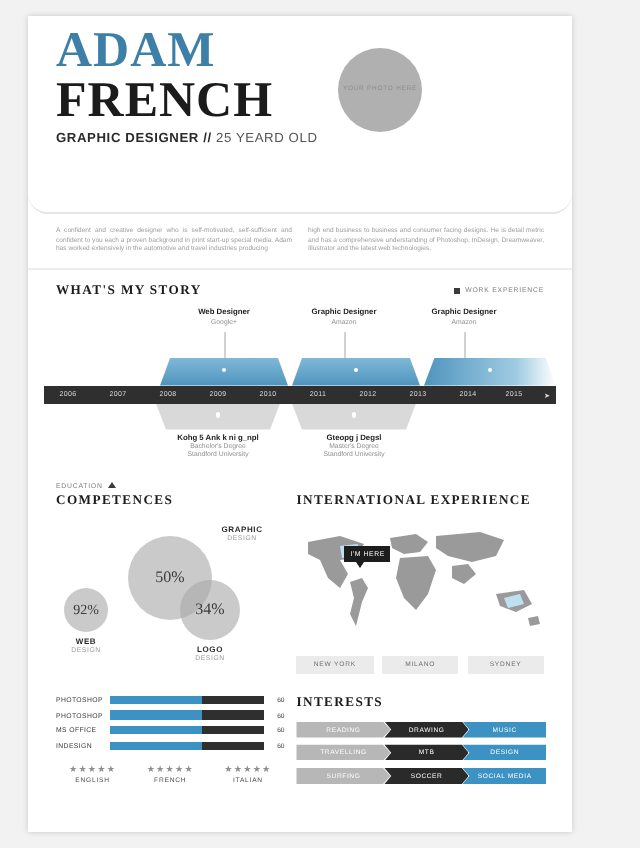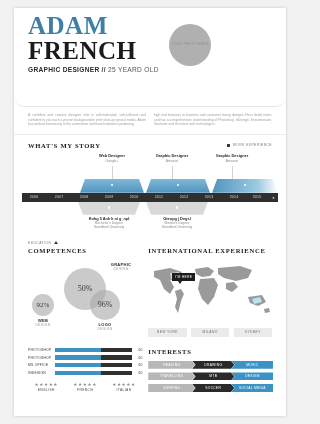--- a/index.html
+++ b/index.html
@@ -292,21 +292,21 @@
   </div>
 
   <div class="mid">
     <div class="left">
       <div class="sect-title">COMPETENCES</div>
       <div class="venn">
         <div class="bub" style="left:36px;top:12px;width:42px;height:42px;">
           <span>50%</span>
         </div>
         <div class="bub" style="left:62px;top:34px;width:30px;height:30px;">
-          <span>96%</span>
+          <span>34%</span>
         </div>
         <div class="bub small" style="left:4px;top:38px;width:22px;height:22px;">
           <span>92%</span>
         </div>
 
         <div class="blabel" style="left:70px;top:6px;">
           <div class="b1">GRAPHIC</div>
           <div class="b2">DESIGN</div>
         </div>
         <div class="blabel" style="left:-8px;top:62px;">

